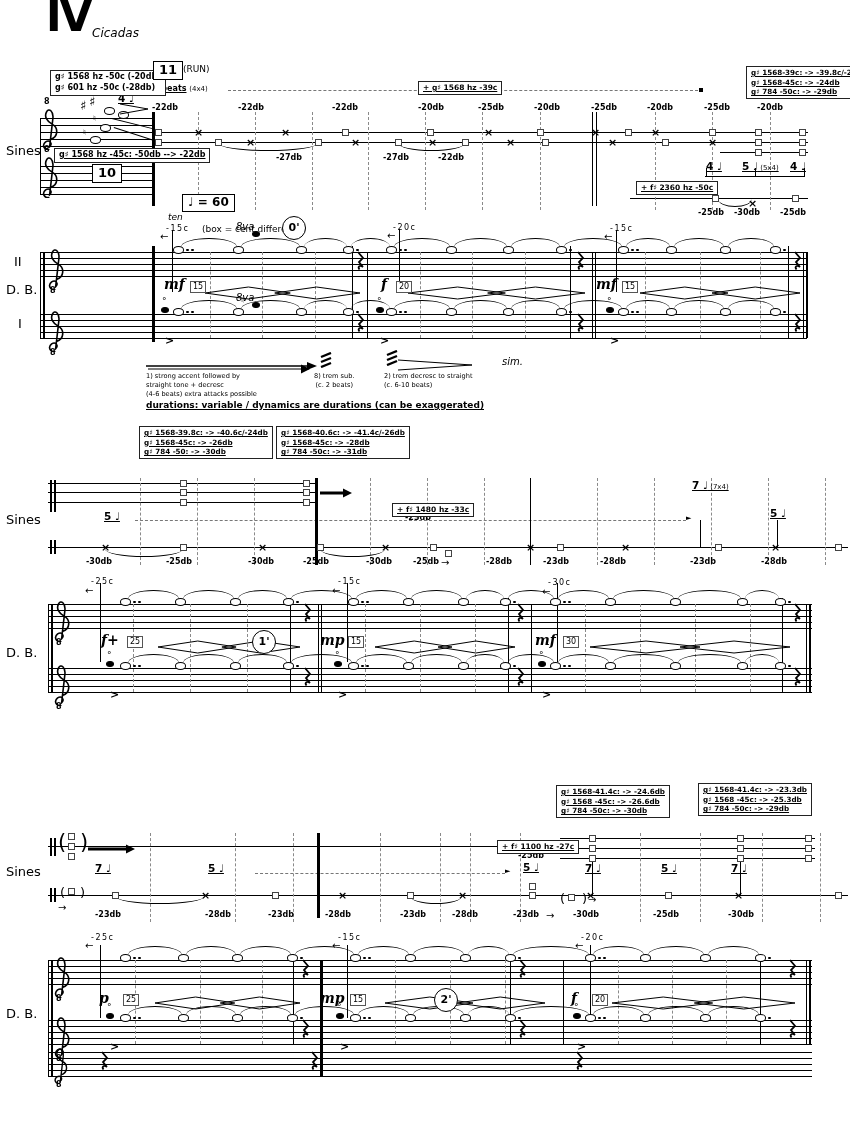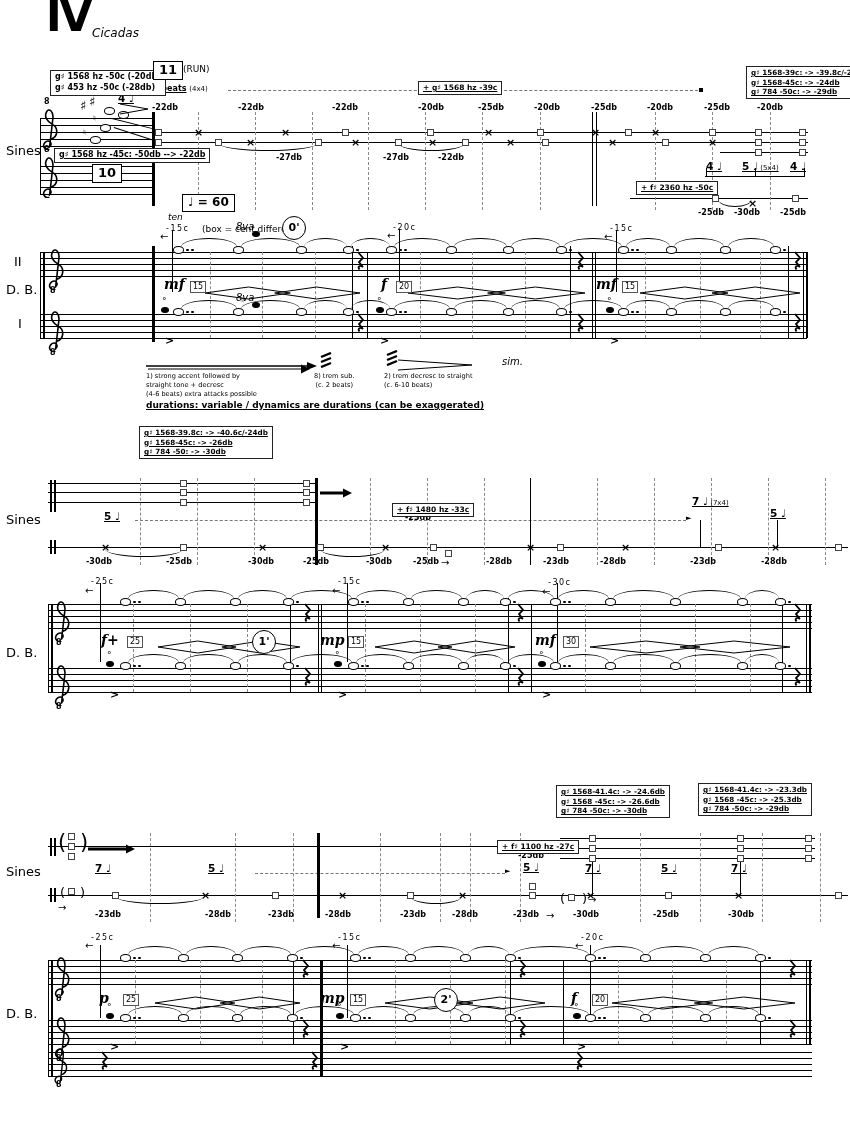--- a/index.html
+++ b/index.html
@@ -346,21 +346,21 @@
       <div class="cent" style="left: 166px; top: 224px;">-15c</div>
       <div class="cent" style="left: 393px; top: 223px;">-20c</div>
       <div class="cent" style="left: 610px; top: 224px;">-15c</div>
       <div class="tick" style="left: 160px; top: 232px;">←</div>
       <div class="tick" style="left: 387px; top: 231px;">←</div>
       <div class="tick" style="left: 604px; top: 232px;">←</div>
       <div class="small" style="left: 241px; top: 226px;">♮</div>
       <div class="small" style="left: 241px; top: 297px;">♮</div>
       <div class="beat" style="left: 104px; top: 510px;">5 ♩</div>
       <div class="db" style="left: 405px; top: 513px;">-23db</div>
-      <div class="beat" style="left: 692px; top: 495px;">7 ♩<span class="sfx"> (7x4)</span></div>
+      <div class="beat" style="left: 692px; top: 479px;">7 ♩<span class="sfx"> (7x4)</span></div>
       <div class="beat" style="left: 770px; top: 507px;">5 ♩</div>
       <div class="db" style="left: 86px; top: 557px;">-30db</div>
       <div class="db" style="left: 166px; top: 557px;">-25db</div>
       <div class="db" style="left: 248px; top: 557px;">-30db</div>
       <div class="db" style="left: 303px; top: 557px;">-25db</div>
       <div class="db" style="left: 366px; top: 557px;">-30db</div>
       <div class="db" style="left: 413px; top: 557px;">-25db</div>
       <div class="db" style="left: 486px; top: 557px;">-28db</div>
       <div class="db" style="left: 543px; top: 557px;">-23db</div>
       <div class="db" style="left: 600px; top: 557px;">-28db</div>
@@ -820,21 +820,21 @@
       <div class="arcd" style="left: 115px; top: 896px; width: 90px;"></div>
       <div class="arcd" style="left: 410px; top: 896px; width: 52px;"></div>
       <div class="hline" style="left: 699px; top: 88px; width: 4px; height: 4px;"></div>
     </div>
 
   <div class="titl" style="left:46px;top:-4px">IV</div>
   <div class="subt" style="left:92px;top:26px">Cicadas</div>
 
   <div class="box f8" style="left:50px;top:70px">
     <div>g♯ 1568 hz  -50c (-20db)</div>
-    <div>g♯  453 hz  -50c (-28db)</div>
+    <div>g♯  601 hz  -50c (-28db)</div>
   </div>
   <div class="rehbox" style="left:153px;top:61px">11</div>
   <div class="stext" style="left:183px;top:64px;font-size:9px">(RUN)</div>
   <div class="stext" style="left:153px;top:84px;font-size:8px;font-weight:bold"><u>4 beats</u> <span style="font-size:7px;font-weight:normal">(4x4)</span></div>
   <div class="box u" style="left:418px;top:81px;font-size:7.5px">
     <div>+ g♯ 1568 hz -39c</div>
   </div>
   <div class="box u" style="left:746px;top:66px">
     <div>g♯ 1568-39c:  -&gt; -39.8c/-22db</div>
     <div>g♯ 1568-45c:  -&gt; -24db</div>
@@ -886,20 +886,25 @@
     <div>(c. 6-10 beats)</div>
   </div>
   <div class="stext ital" style="left:502px;top:356px;font-size:10px">sim.</div>
   <div class="durline" style="left:146px;top:400px">durations: variable / dynamics are durations (can be exaggerated)</div>
 
   <div class="box u" style="left:139px;top:426px">
     <div>g♯ 1568-39.8c: -&gt; -40.6c/-24db</div>
     <div>g♯ 1568-45c: -&gt; -26db</div>
     <div>g♯ 784  -50: -&gt; -30db</div>
   </div>
+  <div class="box u" style="left:276px;top:426px">
+    <div>g♯ 1568-40.6c: -&gt; -41.4c/-26db</div>
+    <div>g♯ 1568-45c: -&gt; -28db</div>
+    <div>g♯ 784  -50c: -&gt; -31db</div>
+  </div>
   <div class="stext lbl" style="left:6px;top:512px">Sines</div>
   <div class="box u" style="left:392px;top:503px;font-size:7.5px">
     <div>+ f♯ 1480 hz -33c</div>
   </div>
   <div class="stext lbl" style="left:6px;top:645px">D. B.</div>
 
   <span class="dyn" style="left:101px;top:633px">f+</span>
   <span class="nbox" style="left:127px;top:636px">25</span>
   <div class="circ" style="left:252px;top:630px">1'</div>
   <span class="dyn" style="left:320px;top:633px">mp</span>

